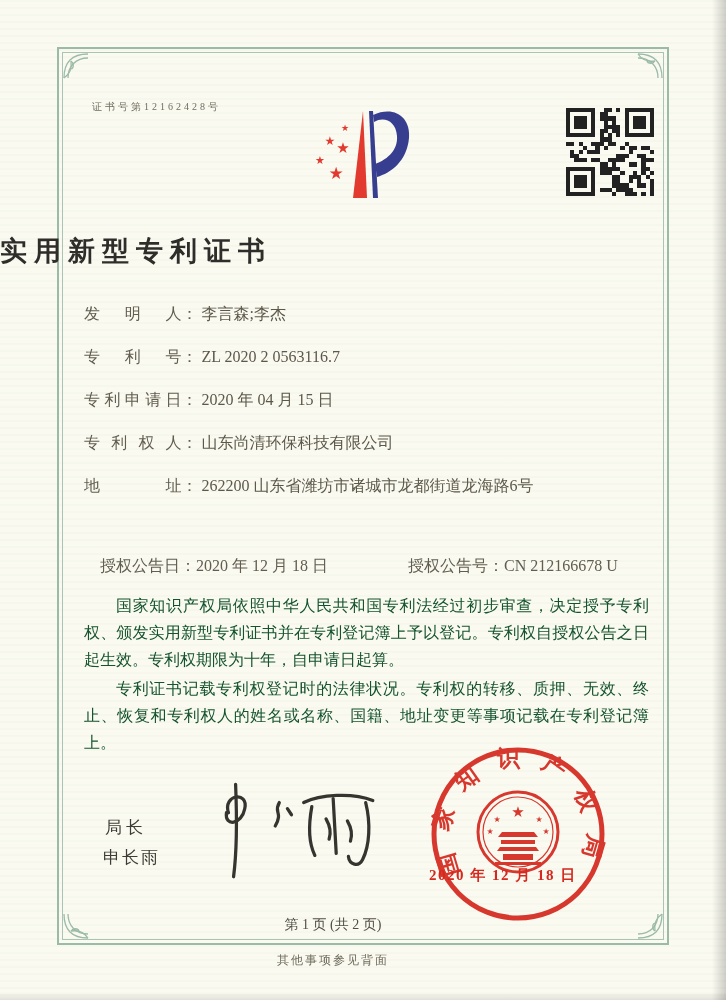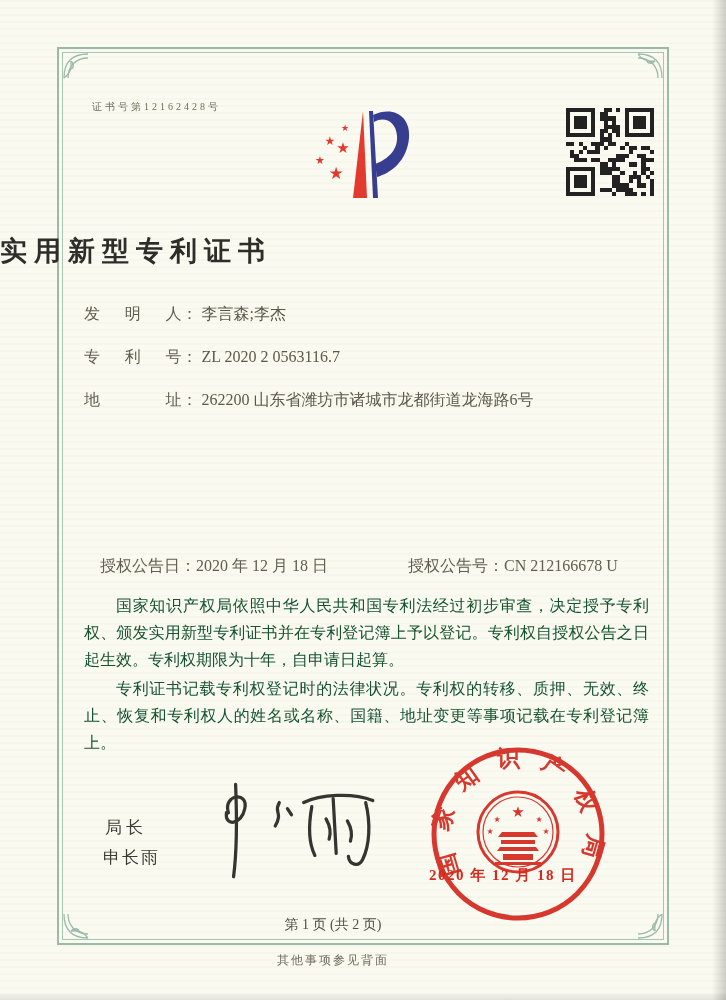--- a/index.html
+++ b/index.html
@@ -248,20 +248,26 @@
 <div class="title">实用新型专利证书</div>
 
 <div class="fields">
   <div class="field-row">
     <span class="flabel">发明人</span><span>：</span><span class="fvalue">李言森;李杰</span>
   </div>
   <div class="field-row">
     <span class="flabel">专利号</span><span>：</span><span class="fvalue">ZL 2020 2 0563116.7</span>
   </div>
   <div class="field-row">
+    <span class="flabel">专利申请日</span><span>：</span><span class="fvalue">2020 年 04 月 15 日</span>
+  </div>
+  <div class="field-row">
+    <span class="flabel">专利权人</span><span>：</span><span class="fvalue">山东尚清环保科技有限公司</span>
+  </div>
+  <div class="field-row">
     <span class="flabel">地址</span><span>：</span><span class="fvalue">262200 山东省潍坊市诸城市龙都街道龙海路6号</span>
   </div>
 </div>
 
 <div class="grant-row">
   <span class="grant-left"><span>授权公告日</span><span>：</span><span>2020 年 12 月 18 日</span></span>
   <span><span>授权公告号</span><span>：</span><span>CN 212166678 U</span></span>
 </div>
 
 <div class="paras">

